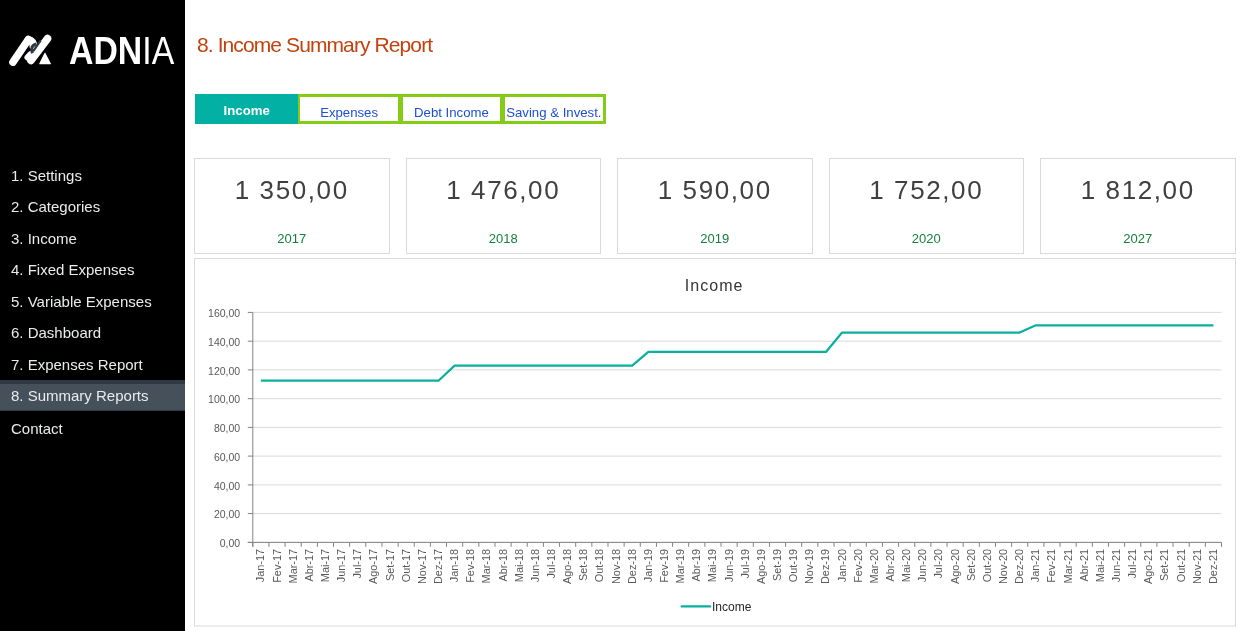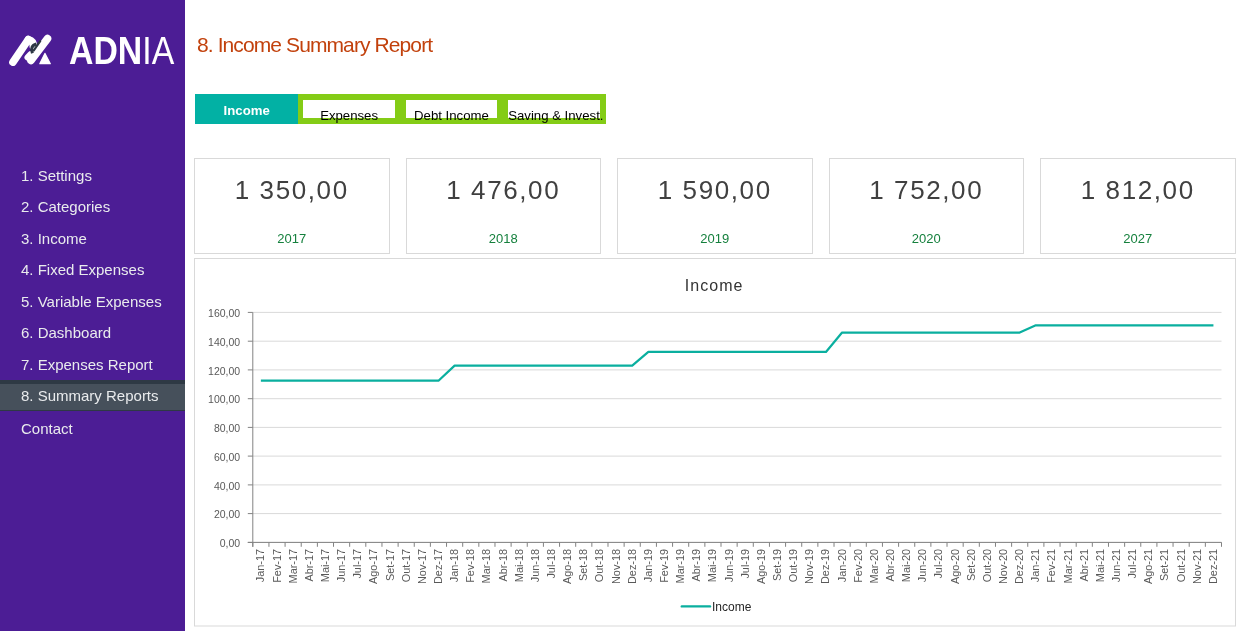--- a/index.html
+++ b/index.html
@@ -1,27 +1,27 @@
 <!DOCTYPE html>
 <html><head><meta charset="utf-8">
 <style>
 * { margin:0; padding:0; box-sizing:border-box; }
 html,body { width:1242px; height:631px; background:#fff; font-family:"Liberation Sans", sans-serif; overflow:hidden; }
 #root { position:relative; width:1242px; height:631px; }
-#side { position:absolute; left:0; top:0; width:185px; height:631px; background:#4c1d95; }
+#side { position:absolute; left:0; top:0; width:185px; height:631px; background:#000000; }
 #logo { position:absolute; left:9px; top:34px; }
 #logotext { position:absolute; left:68.5px; top:30.3px; font-size:38px; font-weight:bold; color:#fff; transform:scaleX(0.89); transform-origin:0 0; }
 #logotext .thin { font-weight:normal; }
 #menu { position:absolute; left:0; top:159.9px; width:185px; }
-.mi { height:31.45px; line-height:31.45px; padding-left:21px; font-size:15px; color:#e9ebed; }
+.mi { height:31.45px; line-height:31.45px; padding-left:11px; font-size:15px; color:#e9ebed; }
 .mi.active { background:linear-gradient(to bottom, #2e3944 0 3.5px, #46505b 3.5px 30.2px, #2e3944 30.2px); }
 .mi.contact { margin-top:2px; }
 #title { position:absolute; left:197px; top:32.9px; font-size:21px; color:#c2410c; letter-spacing:-0.9px; }
 #tabs { position:absolute; left:196px; top:94px; display:flex; }
-.tab { width:103.4px; height:30px; line-height:32.5px; text-align:center; font-size:13.2px; color:#000000; background:#fff; border:6px solid #84cc16; margin-left:-1px; white-space:nowrap; }
+.tab { width:103.4px; height:30px; line-height:32.5px; text-align:center; font-size:13.2px; color:#1d4ed8; background:#fff; border:3px solid #84cc16; margin-left:-1px; white-space:nowrap; }
 .tab.on { background:#02b1a4; color:#fff; font-weight:bold; border:none; line-height:33px; z-index:2; }
 #cards { position:absolute; left:194px; top:157.5px; width:1041.5px; display:flex; gap:16px; }
 .card { flex:1; height:96px; background:#fff; border:1px solid #d9d9d9; text-align:center; }
 .cv { margin-top:16px; font-size:26px; color:#404040; letter-spacing:1.6px; }
 .cy { margin-top:25px; font-size:13px; color:#15803d; }
 </style></head>
 <body>
 <div id="root">
 <div id="side">
 <svg id="logo" width="43" height="32" viewBox="0 0 43 32" xmlns="http://www.w3.org/2000/svg">

